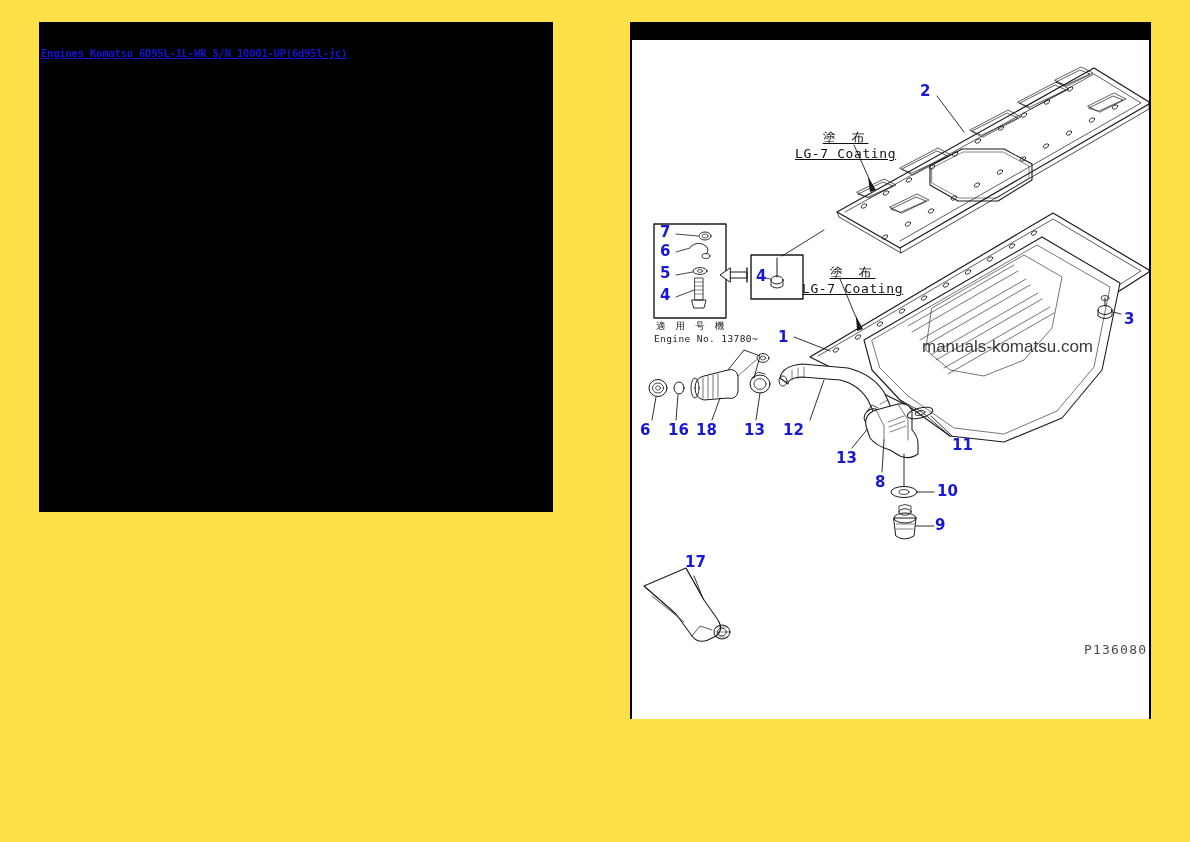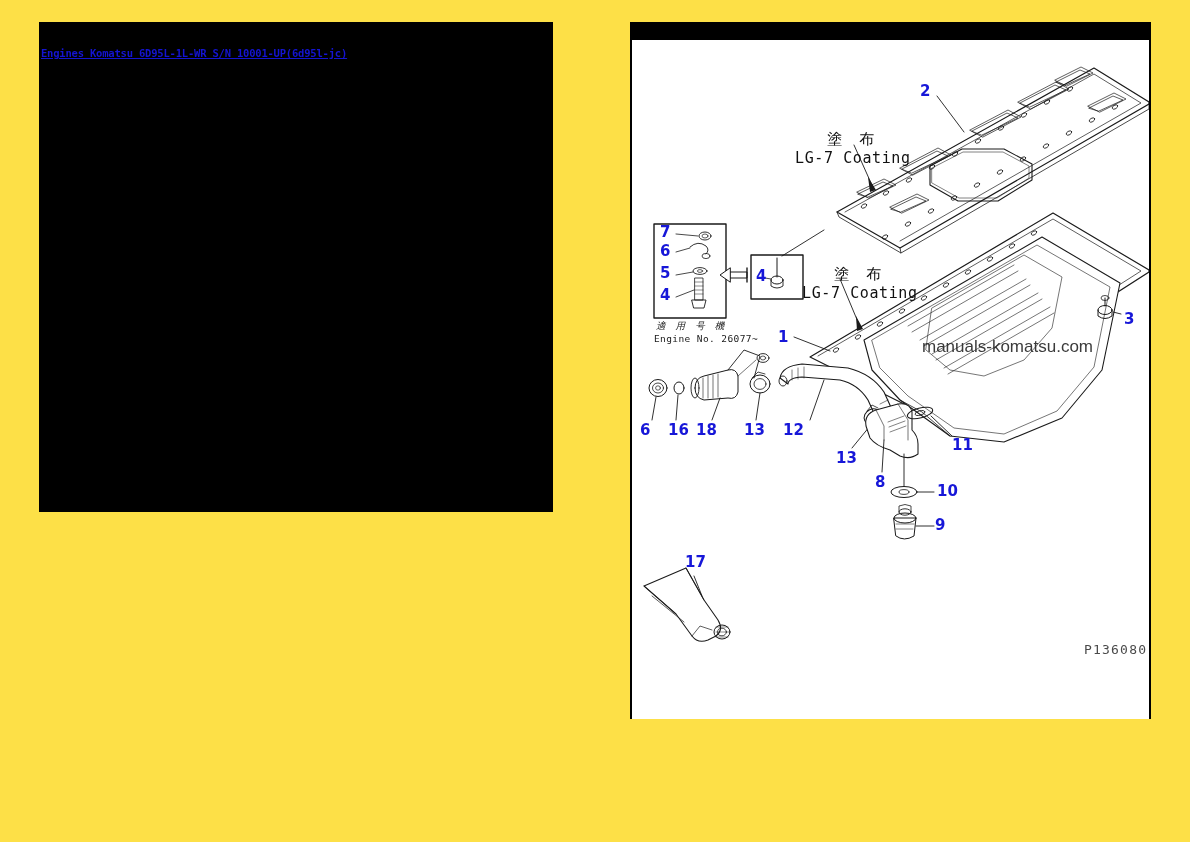--- a/index.html
+++ b/index.html
@@ -103,30 +103,31 @@
   
   .cap {
     position: absolute;
     color: #1a1a1a;
     font-family: "DejaVu Sans Mono", monospace;
     font-size: 9.5px;
     line-height: 1.15;
     white-space: nowrap;
     letter-spacing: 0.4px;
   }
-  .cap.jp { letter-spacing: 2.2px; font-style: italic; }
+  .cap.jp { letter-spacing: 2.2px; }
 
   .coat {
     position: absolute;
     color: #111111;
     font-family: "DejaVu Sans Mono", monospace;
-    font-size: 15px;
+    font-size: 13px;
     line-height: 1.25;
     white-space: nowrap;
     letter-spacing: 0.6px;
+    text-decoration: underline;
   }
   .coat .jpline { letter-spacing: 4px; display: block; text-align: center; }
 
   .partcode {
     position: absolute;
     color: #4a4a4a;
     font-family: "DejaVu Sans Mono", monospace;
     font-size: 13px;
     letter-spacing: 1.2px;
     white-space: nowrap;
@@ -466,21 +467,21 @@
         <span class="jpline">塗 布</span>
         <span>LG-7 Coating</span>
       </div>
 
       <div class="coat" style="left:170px; top:225px;">
         <span class="jpline">塗 布</span>
         <span>LG-7 Coating</span>
       </div>
 
       <div class="cap jp" style="left:24px; top:281px;">適 用 号 機</div>
-      <div class="cap" style="left:22px; top:294px;">Engine No. 26077~</div>
+      <div class="cap" style="left:22px; top:294px;">Engine No. 13780~</div>
 
       <div class="watermark" style="left:290px; top:297px;">manuals-komatsu.com</div>
 
       <div class="partcode" style="left:452px; top:602px;">P136080</div>
 
     </div>
   </div>
 
 </div>
 

